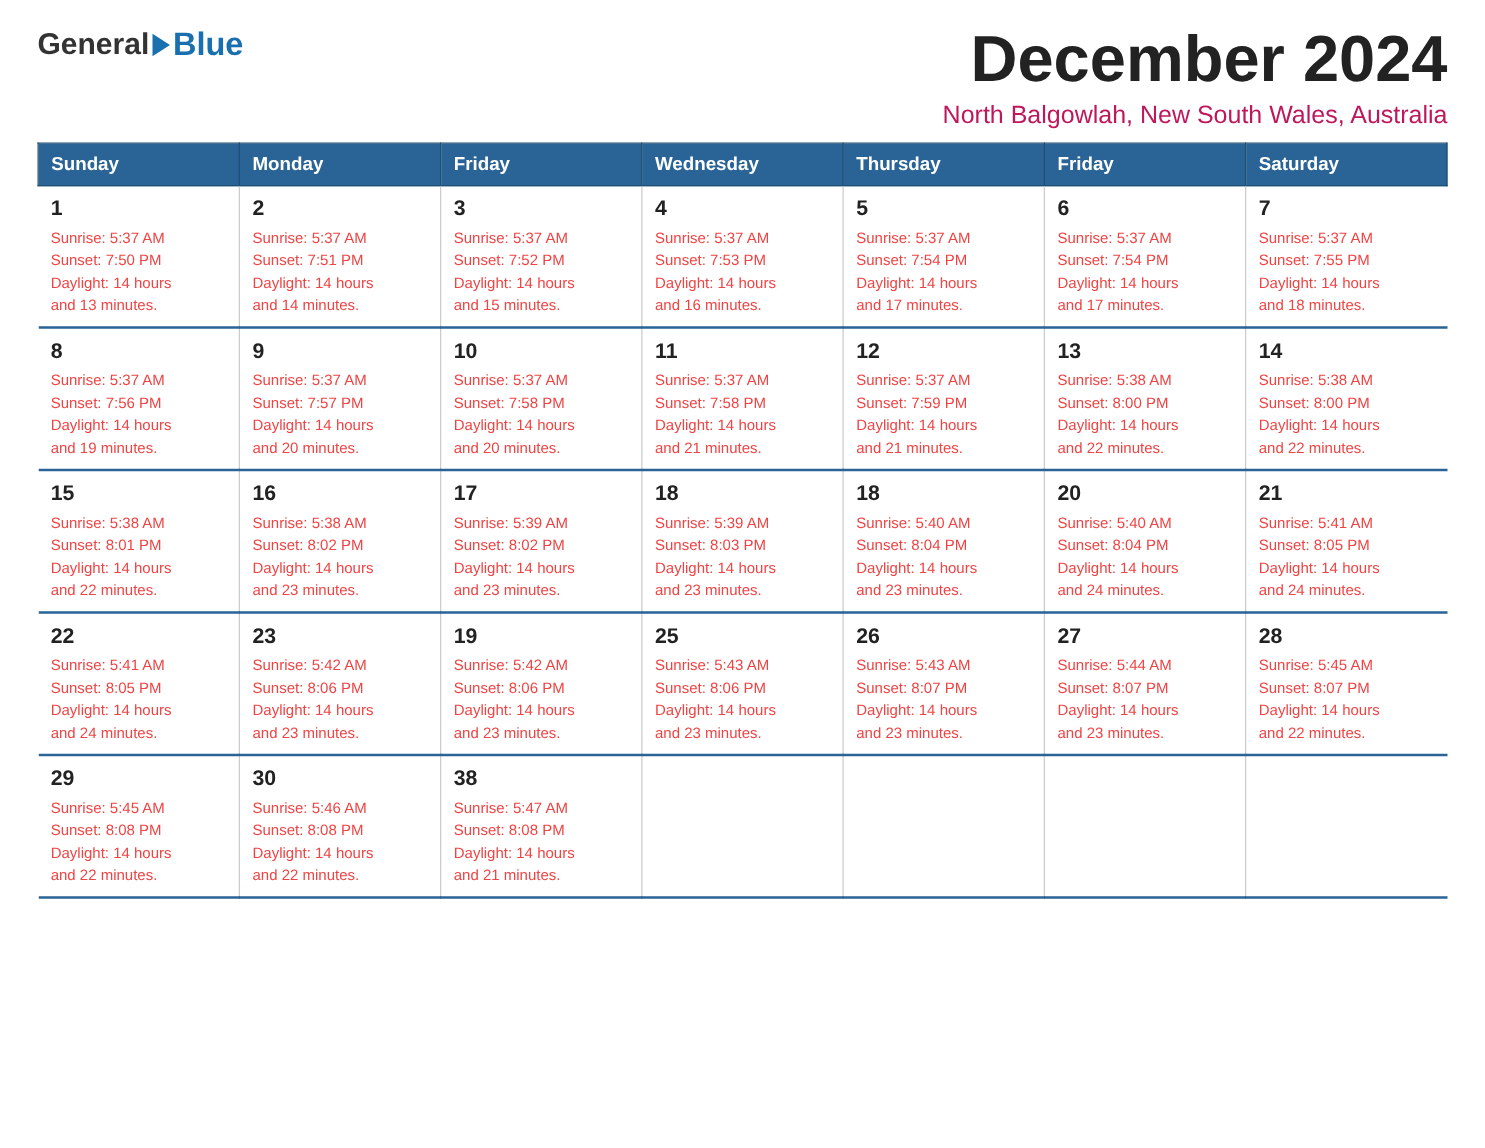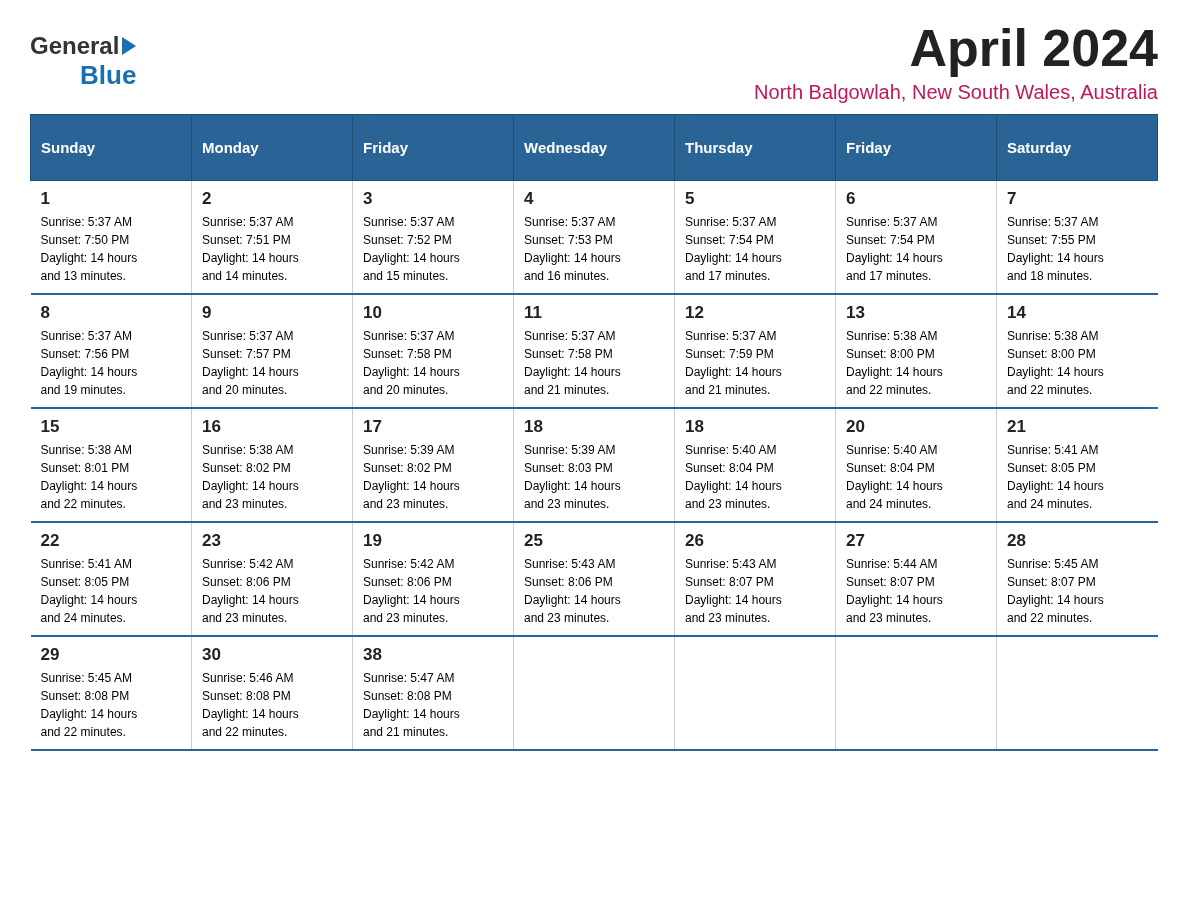--- a/index.html
+++ b/index.html
@@ -35,21 +35,21 @@
       border-collapse: collapse;
       margin-top: 10px;
     }
     .calendar thead tr {
       background-color: #2a6496;
     }
     .calendar thead th {
       color: #fff;
       font-size: 15px;
       font-weight: bold;
-      padding: 24px 10px;
+      padding: 8px 10px;
       text-align: left;
       border: 1px solid #1e4f75;
     }
     .calendar tbody tr {
       border-bottom: 2px solid #2a6496;
     }
     .calendar tbody td {
       vertical-align: top;
       padding: 8px 10px;
       font-size: 12px;
@@ -62,31 +62,30 @@
       border-right: none;
     }
     .day-number {
       font-size: 17px;
       font-weight: bold;
       color: #222;
       margin-bottom: 4px;
     }
     .day-info {
       font-size: 12px;
-      color: #000000;
+      color: #ef4444;
       line-height: 1.5;
     }
     .empty-cell {
       background: #fff;
     }
     .logo-wrapper {
       display: flex;
-      flex-direction: column;
-      align-items: flex-end;
-      margin-top: 12px;
+      flex-direction: row;
+      align-items: center;
     }
     .logo-line1 {
       display: flex;
       align-items: center;
     }
     .logo-line2 {
       color: #1a6faf;
       font-size: 26px;
       font-weight: bold;
       margin-left: 2px;
@@ -107,21 +106,21 @@
 
 <div class="header">
   <div class="logo-wrapper">
     <div class="logo-line1">
       <span style="font-size:24px;font-weight:bold;color:#333;">General</span>
       <span class="arrow-right"></span>
     </div>
     <div class="logo-line2">Blue</div>
   </div>
   <div class="title-section">
-    <div class="month-title">April 2024</div>
+    <div class="month-title">December 2024</div>
     <div class="location">North Balgowlah, New South Wales, Australia</div>
   </div>
 </div>
 
 <table class="calendar">
   <thead>
     <tr>
       <th>Sunday</th>
       <th>Monday</th>
       <th>Friday</th>

